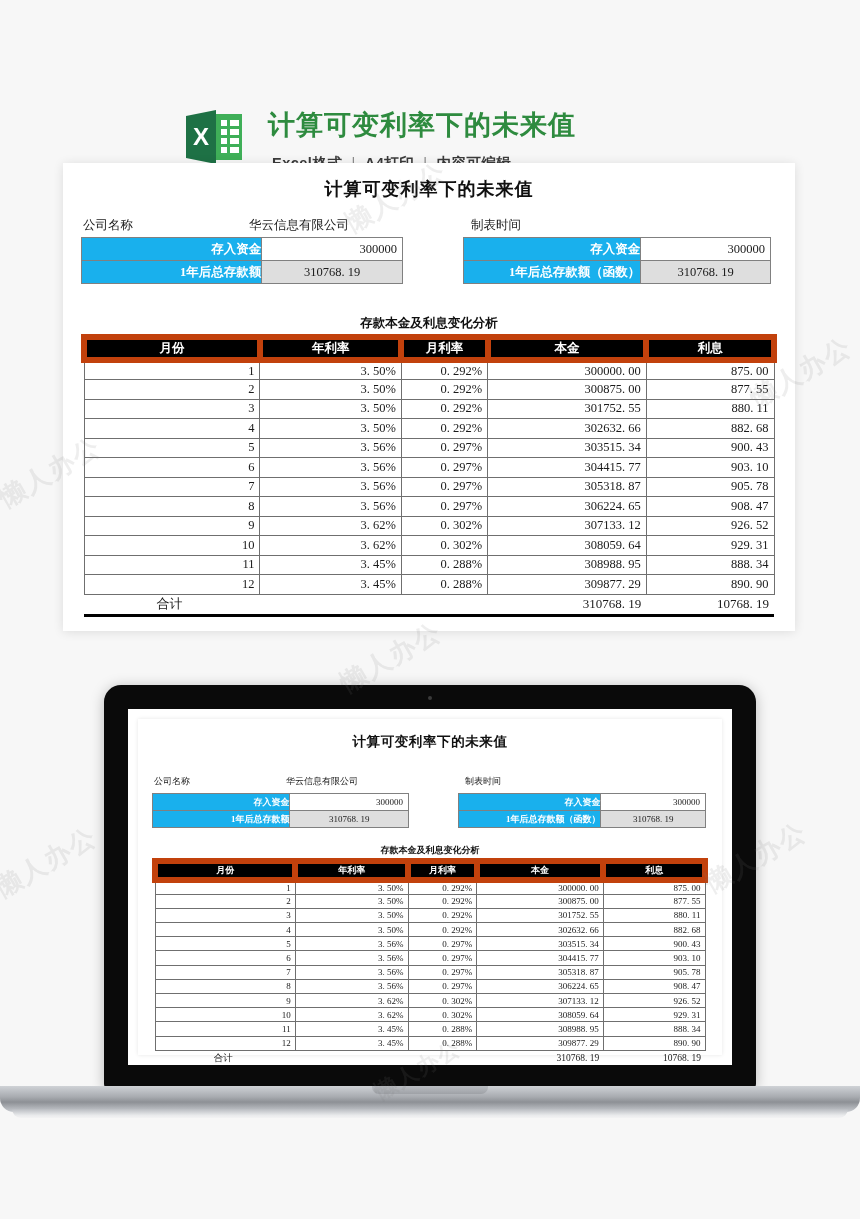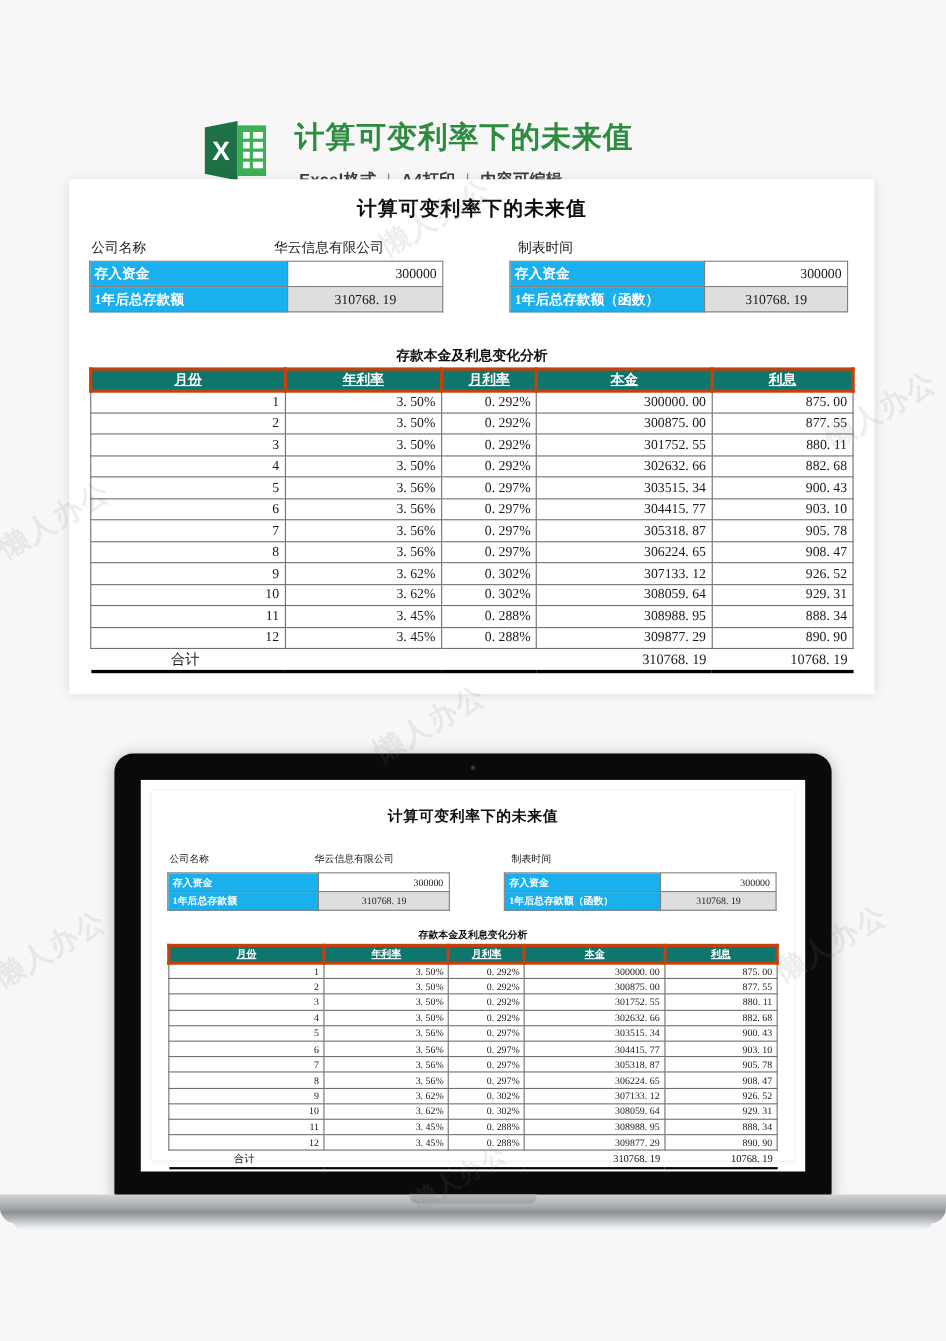--- a/index.html
+++ b/index.html
@@ -58,34 +58,33 @@
     font-family: "Liberation Serif", "DejaVu Serif", serif;
     font-weight: 700;
     color: #101010;
   }
   .meta-label {
     font-family: "Liberation Serif", "DejaVu Serif", serif;
     color: #1a1a1a;
   }
   .blk { border: 1px solid #808080; border-collapse: collapse; }
   .blk td { border: 1px solid #808080; font-family: "Liberation Serif","DejaVu Serif",serif; }
-  .cy { background: #19b0ed; color: #ffffff; font-weight: 700; padding-left: 4px; }
+  .cy { background: #19b0ed; color: #ffffff; font-weight: 700; padding-left: 4px; text-align: right; }
   .wt { background: #ffffff; color: #1a1a1a; text-align: right; padding-right: 5px; }
   .gy { background: #dedede; color: #1a1a1a; text-align: center; }
 
   .tbl-cap {
     text-align: center; font-weight: 700; color: #101010;
     font-family: "Liberation Serif","DejaVu Serif",serif;
   }
   table.grid { border-collapse: collapse; width: 100%; }
   table.grid th {
-    background: #0f766e; color: #ffffff; font-weight: 700;
-    border: 3px solid #c2410c;
+    background: #000000; color: #ffffff; font-weight: 700;
+    border: 6px solid #c2410c;
     font-family: "Liberation Serif","DejaVu Serif",serif;
-    text-decoration: underline;
   }
   table.grid td {
     border: 1px solid #6f6f6f;
     text-align: right;
     color: #1a1a1a;
     font-family: "Liberation Serif","DejaVu Serif",serif;
     background: #ffffff;
   }
   table.grid tr.total td {
     border: none; font-weight: 400; background: transparent;

